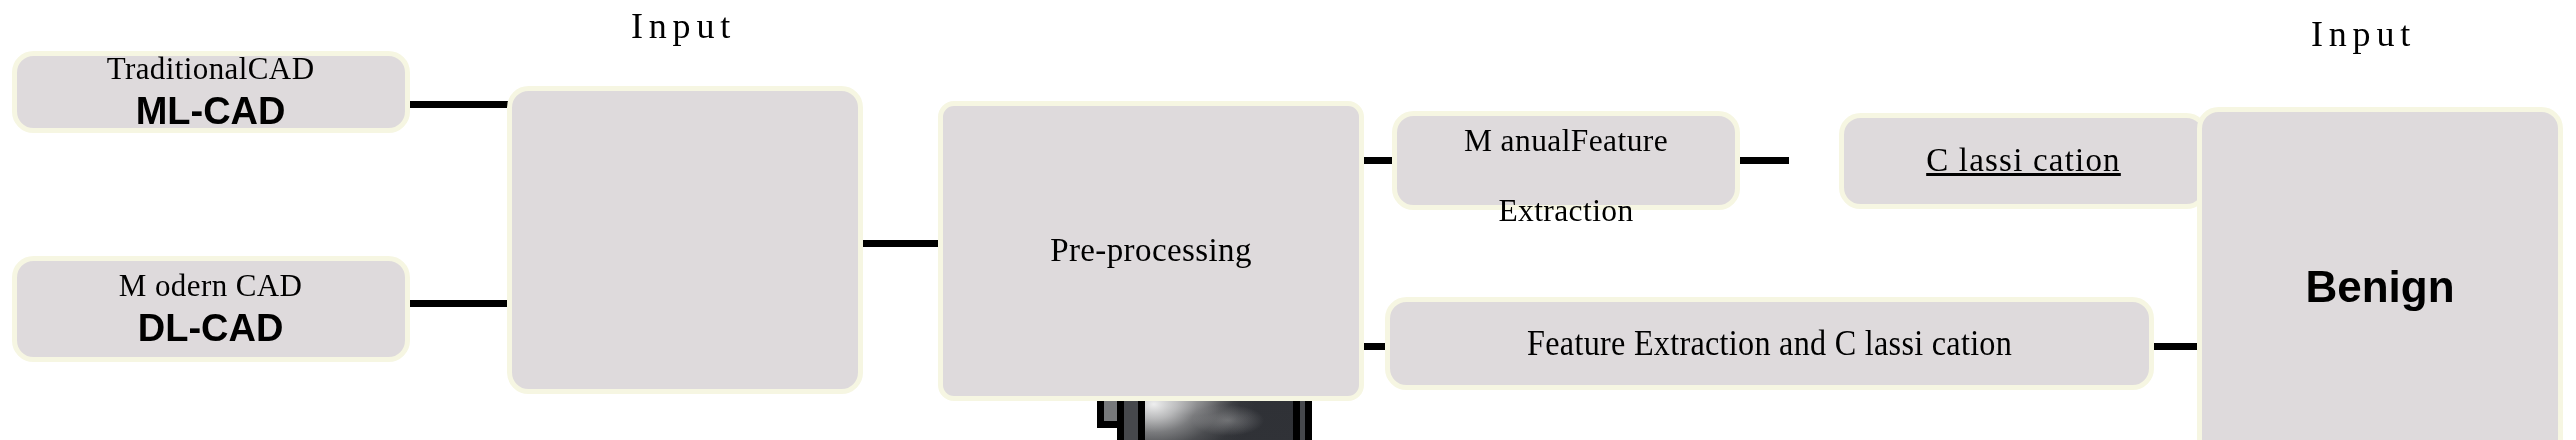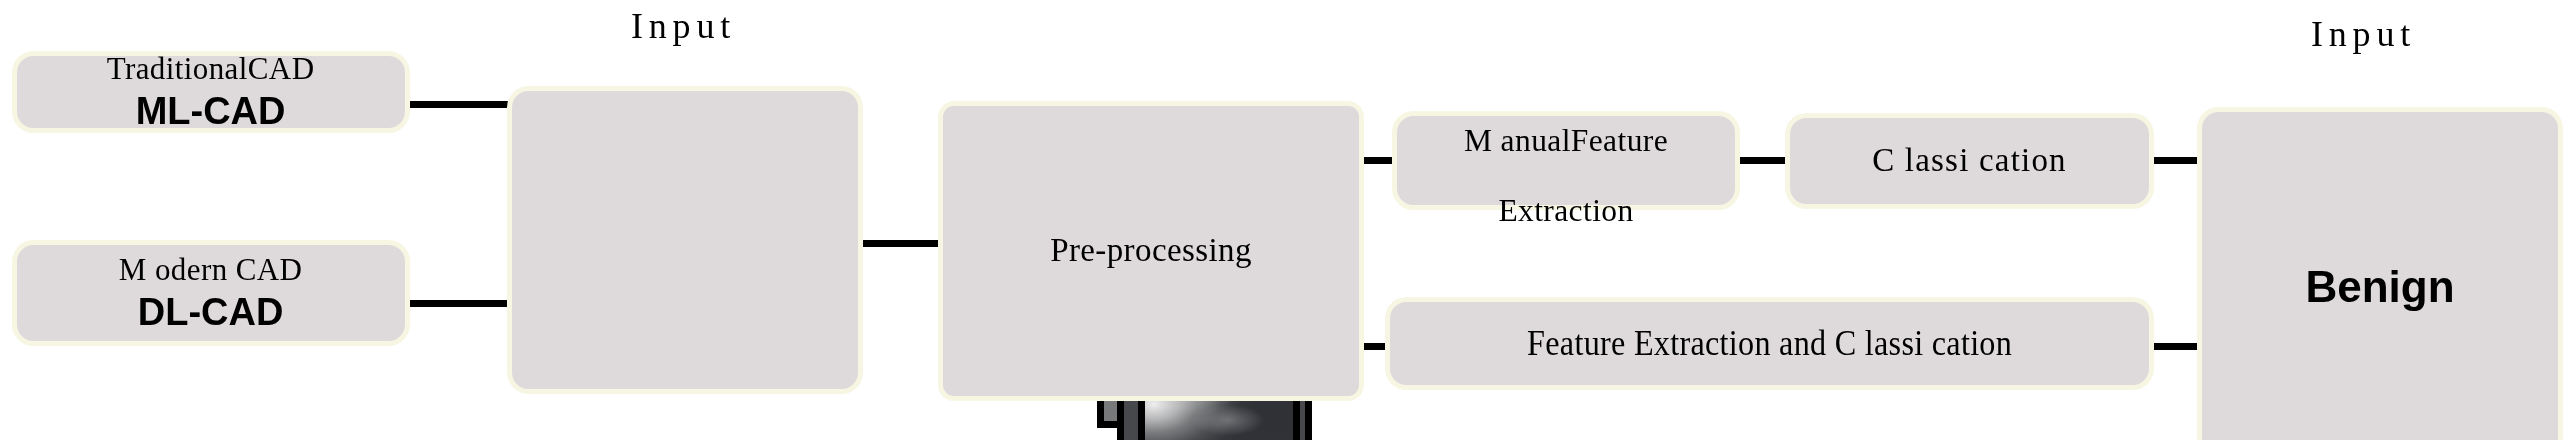--- a/index.html
+++ b/index.html
@@ -45,25 +45,25 @@
   .bld {
     font-family: "Liberation Sans", sans-serif;
     font-weight: 700;
     letter-spacing: 0px;
     white-space: nowrap;
     text-align: center;
   }
 
   
   #node-ml   { left: 11.6px;   top: 51px;  width: 398px;  height: 82px; }
-  #node-dl   { left: 11.6px;   top: 240px; width: 398px;  height: 106px; }
+  #node-dl   { left: 11.6px;   top: 256px; width: 398px;  height: 106px; }
   #node-input{ left: 507px;  top: 86px; width: 356px;  height: 308px; }
   #node-pre  { left: 938px; top: 101px; width: 426px;  height: 300px; border-radius: 16px; }
   #node-mfe  { left: 1392px; top: 111px; width: 348px;  height: 99px; }
-  #node-cls  { left: 1785px; top: 113px; width: 369px;  height: 96px; }
+  #node-cls  { left: 1839px; top: 113px; width: 369px;  height: 96px; text-decoration: underline; }
   #node-fecl { left: 1385px; top: 297px; width: 769px;  height: 93px; align-items: center; }
   #node-out  { left: 2197px; top: 107px; width: 366px;  height: 396px; }
 
   #node-ml .ser, #node-dl .ser { font-size: 31px; }
   #node-ml .bld, #node-dl .bld { font-size: 38px; margin-top: 5px; }
 
   #node-pre .ser { font-size: 33px; }
   #node-mfe .ser { font-size: 31.5px; line-height: 1.22; margin-top: 31px; }
   #node-cls .ser { font-size: 33px; letter-spacing: 1.2px; }
   #node-fecl .ser{ font-size: 35px; letter-spacing: 0.3px; transform: scaleX(0.92); }

